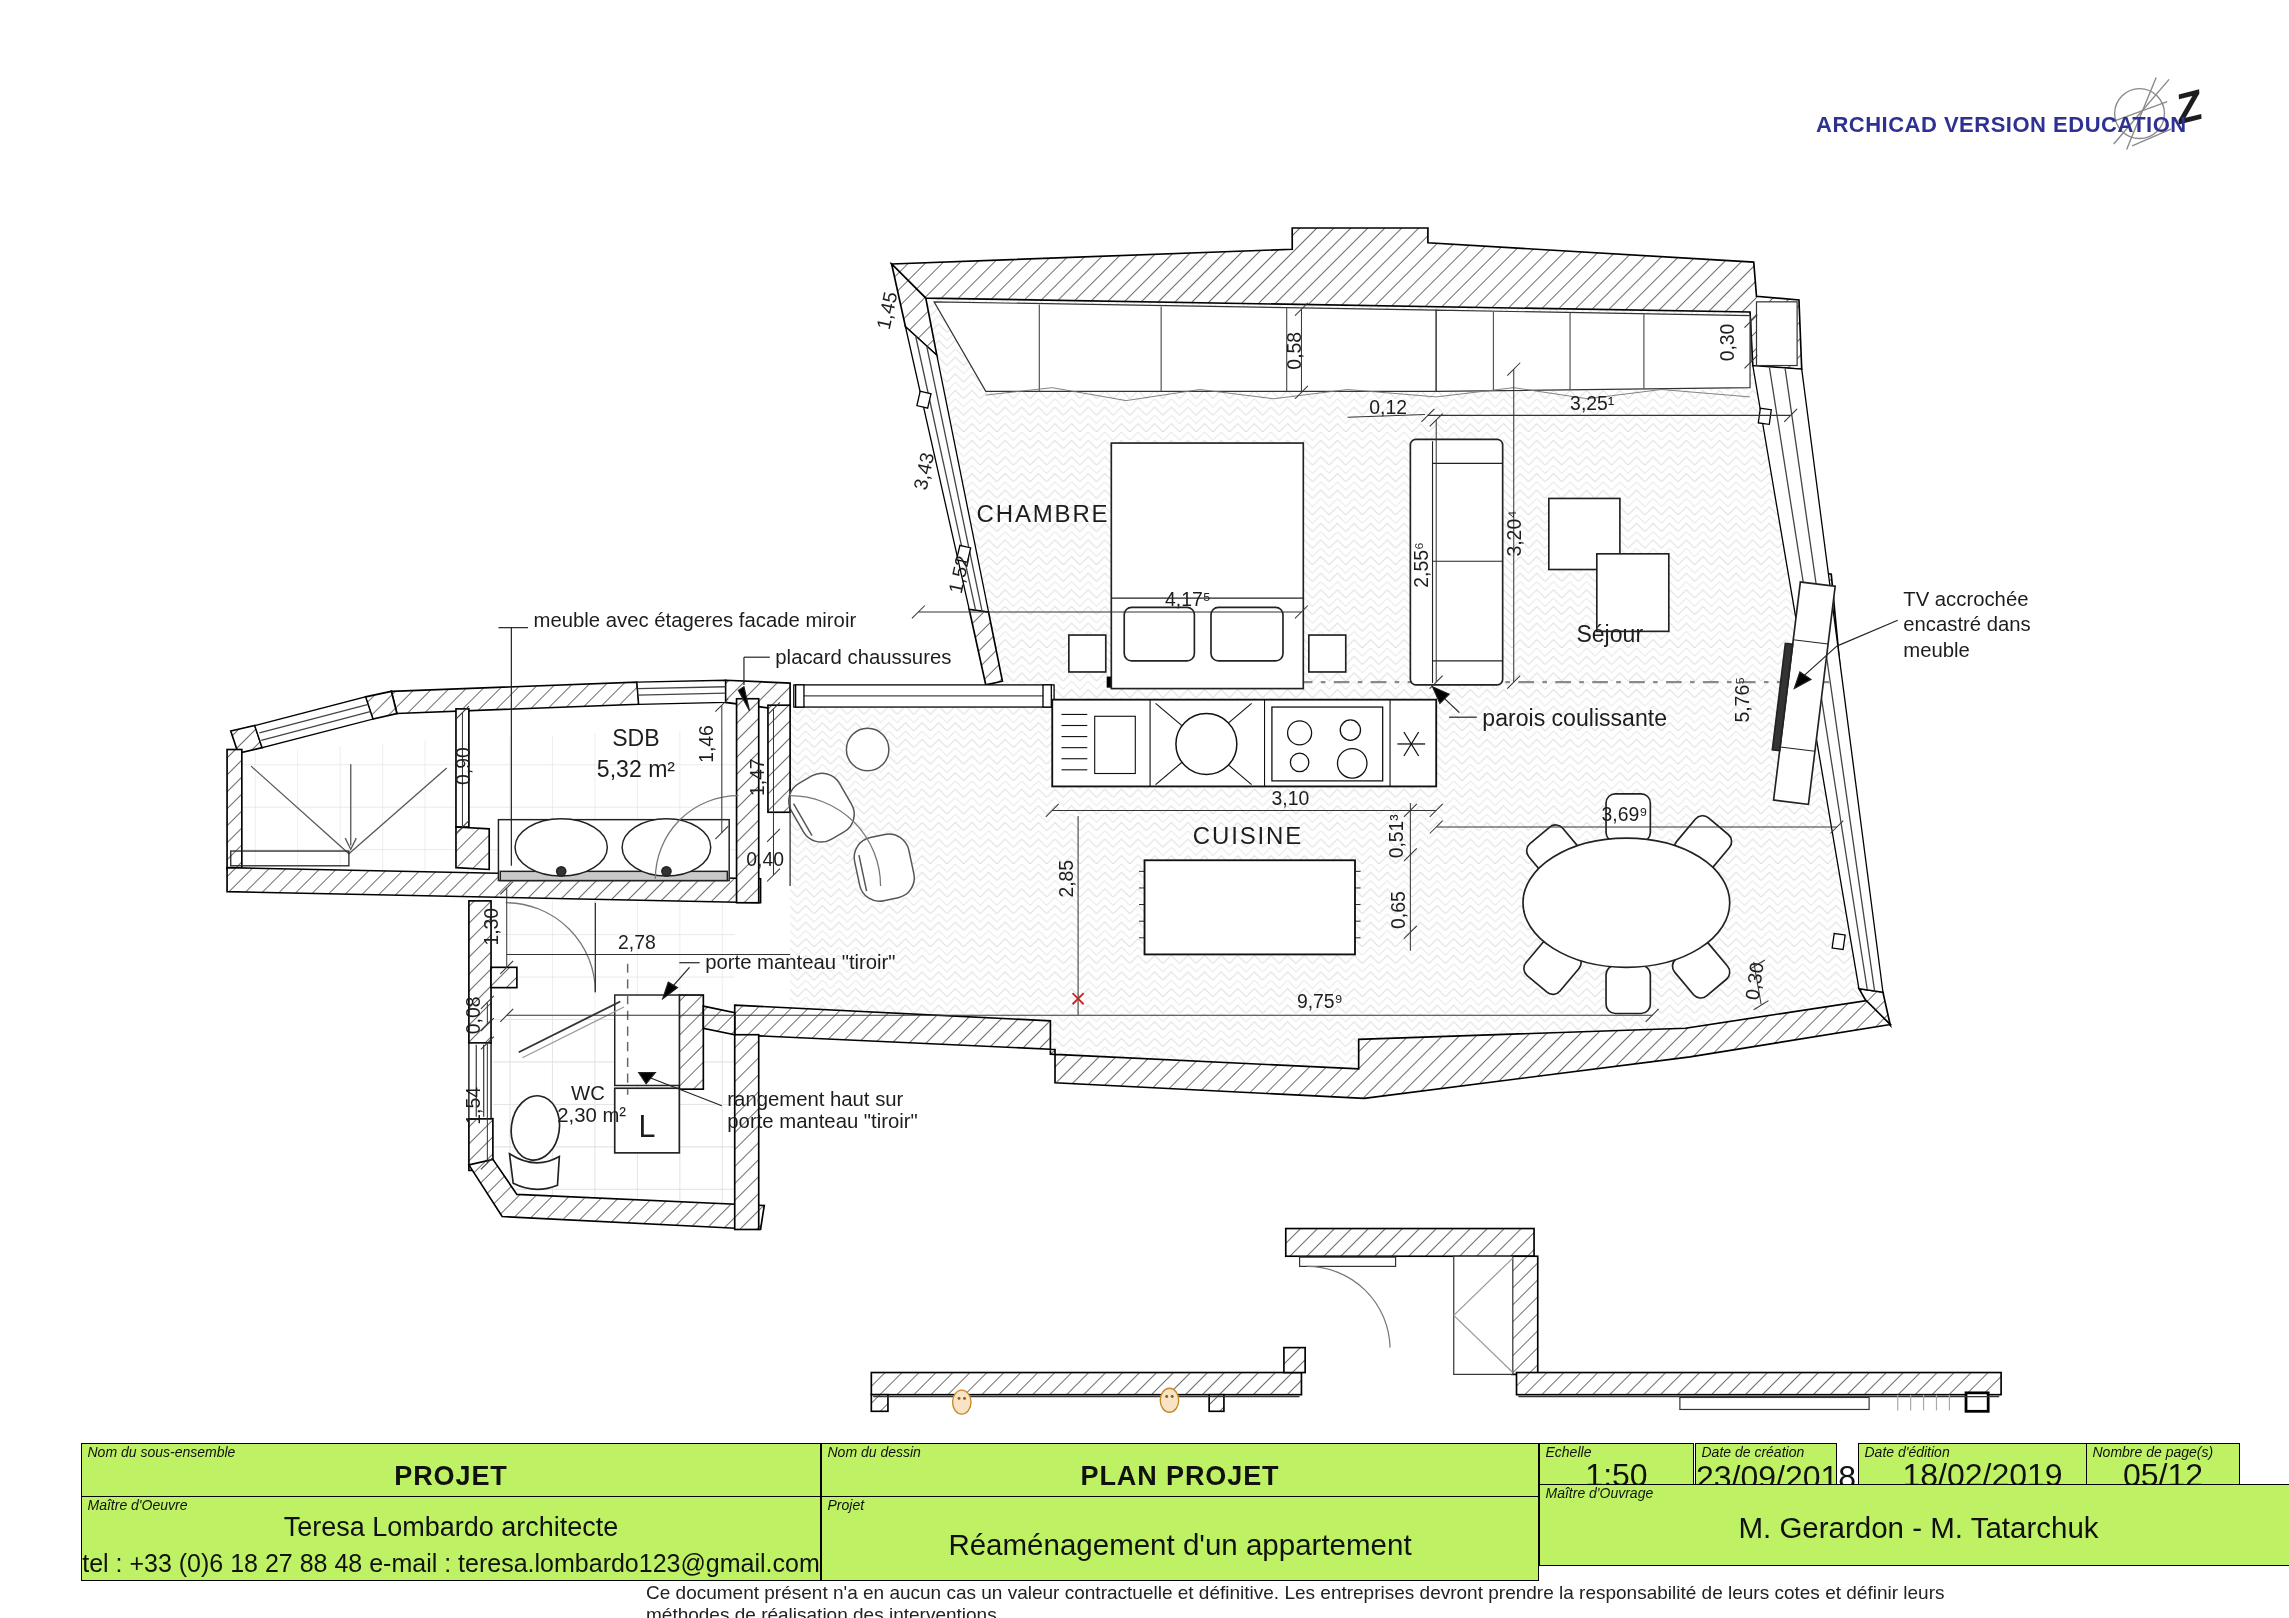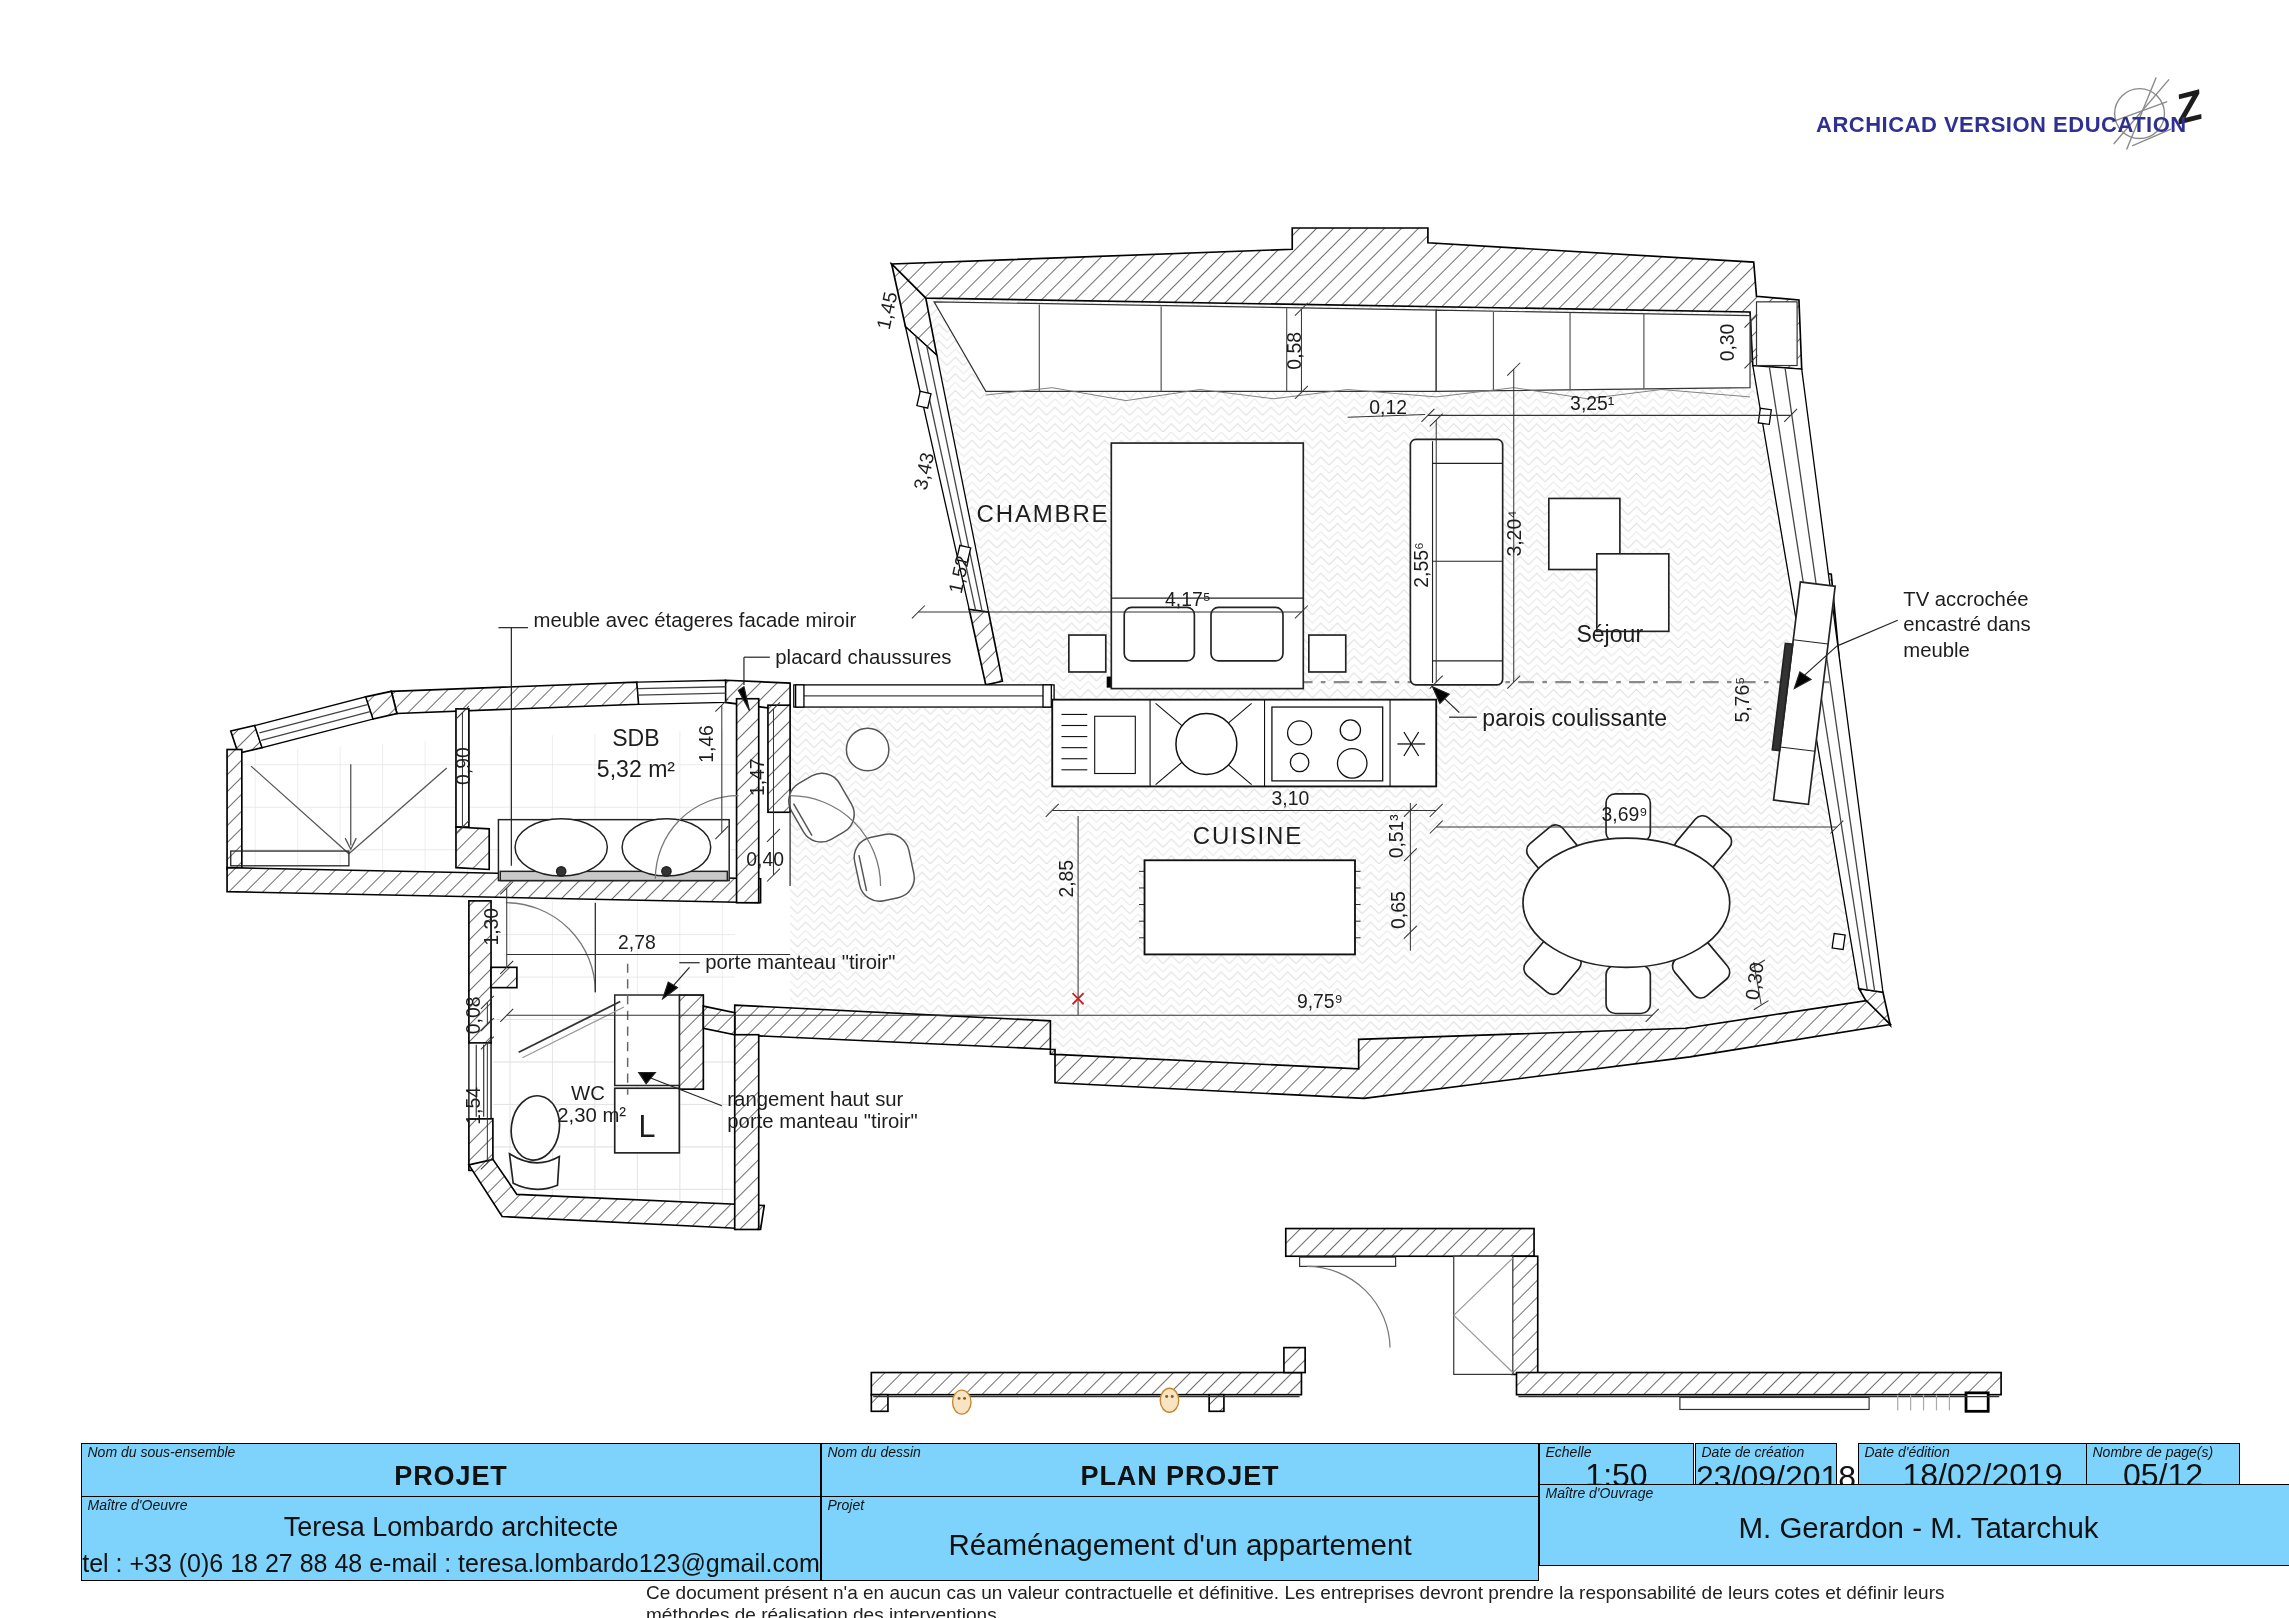--- a/index.html
+++ b/index.html
@@ -3,21 +3,21 @@
 <meta charset="utf-8">
 <style>
   html,body{margin:0;padding:0;background:#fff;}
   .page{position:relative;width:2290px;height:1619px;background:#ffffff;
         font-family:"Liberation Sans",sans-serif;overflow:hidden;}
   svg{position:absolute;left:0;top:0;}
   
   .watermark{position:absolute;left:1816px;top:112px;font-size:22px;font-weight:bold;
              letter-spacing:0.5px;color:#2e3192;}
   
-  .tb{position:absolute;border:1.5px solid #000;box-sizing:border-box;background:#7dd3fc;}
+  .tb{position:absolute;border:1.5px solid #000;box-sizing:border-box;background:#bef264;}
   .tb .lbl{position:absolute;top:0px;left:5.5px;font-style:italic;font-size:14px;color:#111;white-space:nowrap;}
   .tb .val{position:absolute;left:0;right:0;text-align:center;color:#111;}
   .big{font-weight:bold;font-size:27px;letter-spacing:0.9px;}
   .med{font-size:27px;}
   .sm{font-size:25px;}
   .num{font-size:32px;}
   .disclaimer{position:absolute;left:646px;top:1582px;width:1366px;text-align:left;
               font-size:19px;color:#222;}
   text{fill:#1d1d1d;}
   .room{font-size:26px;letter-spacing:2px;}

